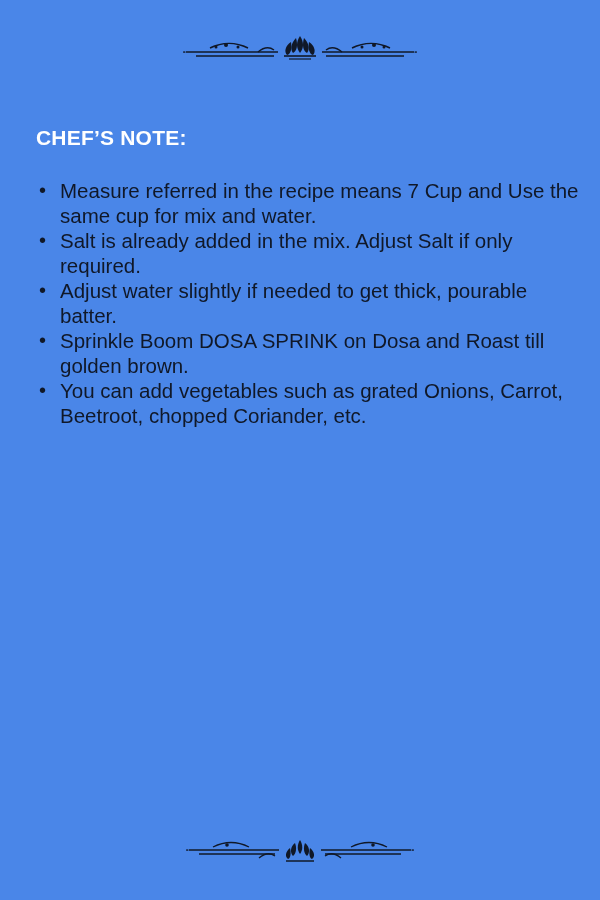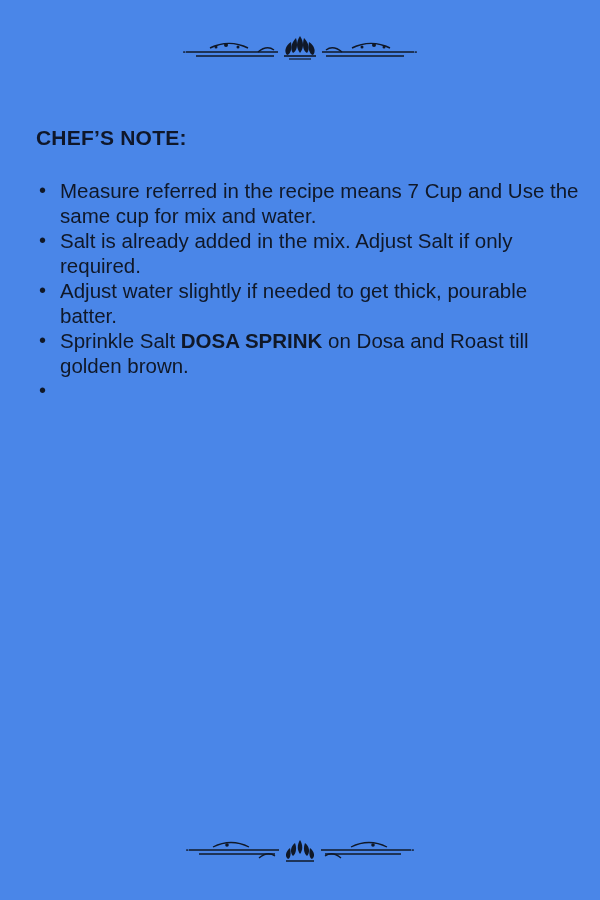--- a/index.html
+++ b/index.html
@@ -42,21 +42,21 @@
   }
 
   
   .note-title {
     position: absolute;
     top: 126px;
     left: 36px;
     font-size: 21px;
     font-weight: bold;
     letter-spacing: 0.2px;
-    color: #0f172a;
+    color: #ffffff;
   }
 
   
   .note-list {
     position: absolute;
     top: 178px;
     left: 34px;
     width: 546px;
     margin: 0;
     padding: 0;
@@ -71,21 +71,21 @@
     margin-bottom: 0px;
   }
   .note-item .bullet {
     position: absolute;
     left: 5px;
     top: 0px;
     font-size: 20px;
     line-height: 25px;
   }
   .note-item b {
-    font-weight: bold;
+    font-weight: normal;
   }
 </style>
 </head>
 <body>
 
 <div class="page">
 
   <div class="ornament ornament-top">
     <svg width="260" height="40" viewBox="0 0 260 40" fill="none" stroke="#101828" stroke-width="1.4">
 
@@ -129,24 +129,24 @@
     <li class="note-item">
       <span class="bullet">•</span><span>Measure referred in the recipe means 7 Cup and Use the same cup for mix and water.</span>
     </li>
     <li class="note-item">
       <span class="bullet">•</span><span>Salt is already added in the mix. Adjust Salt if only required.</span>
     </li>
     <li class="note-item">
       <span class="bullet">•</span><span>Adjust water slightly if needed to get thick, pourable batter.</span>
     </li>
     <li class="note-item">
-      <span class="bullet">•</span><span>Sprinkle Salt </span><b>DOSA SPRINK</b><span> on Dosa and Roast till golden brown.</span>
+      <span class="bullet">•</span><span>Sprinkle Boom </span><b>DOSA SPRINK</b><span> on Dosa and Roast till golden brown.</span>
     </li>
     <li class="note-item">
-      <span class="bullet">•</span>
+      <span class="bullet">•</span><span>You can add vegetables such as grated Onions, Carrot, Beetroot, chopped Coriander, etc.</span>
     </li>
   </ul>
 
   <div class="ornament ornament-bottom">
     <svg width="250" height="36" viewBox="0 0 250 36" fill="none" stroke="#101828" stroke-width="1.3">
       <g transform="translate(125,18)">
         <path d="M0,-12 C3,-7 3,-2 0,2 C-3,-2 -3,-7 0,-12 Z" fill="#101828" stroke="none"></path>
         <path d="M-5,-9 C-10,-5 -10,1 -7,4 C-4,2 -3,-4 -5,-9 Z" fill="#101828" stroke="none"></path>
         <path d="M5,-9 C10,-5 10,1 7,4 C4,2 3,-4 5,-9 Z" fill="#101828" stroke="none"></path>
         <path d="M-10,-4 C-15,0 -15,5 -12,7 C-9,6 -9,0 -10,-4 Z" fill="#101828" stroke="none"></path>

